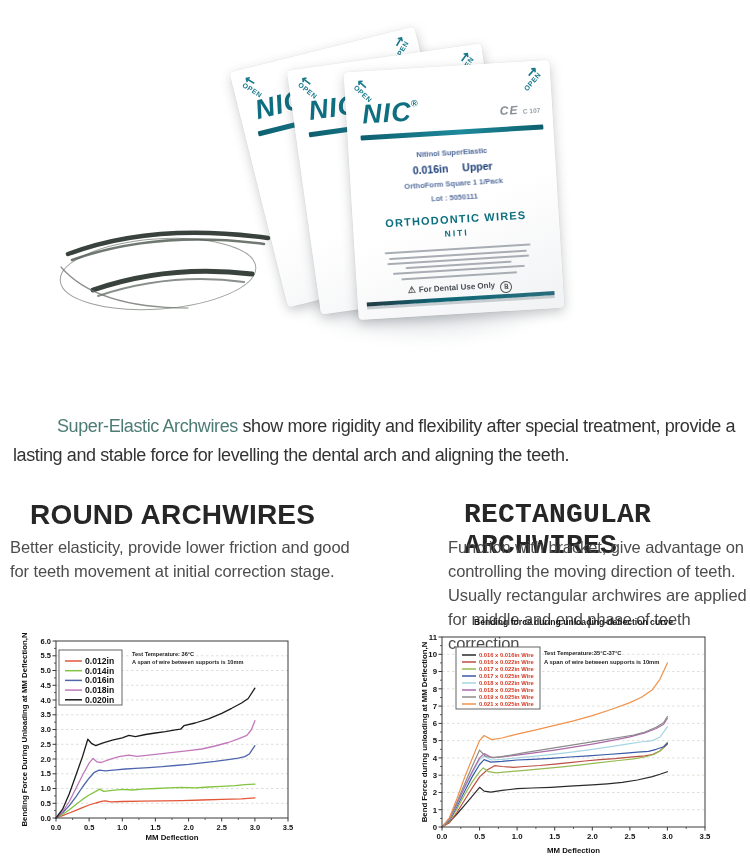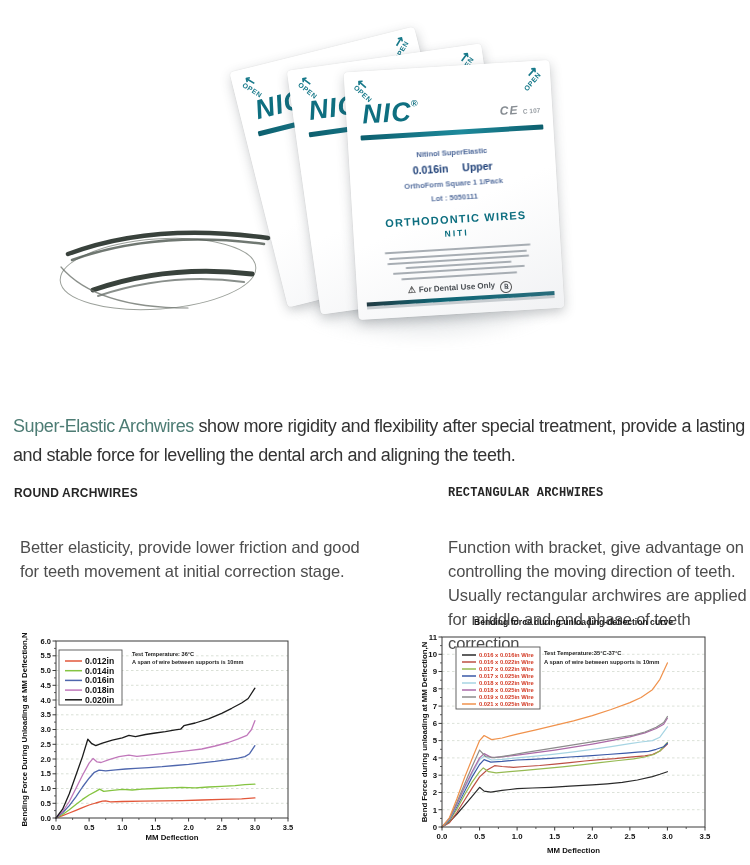--- a/index.html
+++ b/index.html
@@ -50,26 +50,26 @@
     font-size:8px;font-weight:bold;color:#4a4f54;}
   .warn-tri{font-size:9px;margin-right:3px;color:#555;}
   .rx{display:inline-block;width:10px;height:10px;border:1px solid #555;border-radius:50%;
     font-size:7px;line-height:10px;margin-left:5px;vertical-align:-2px;text-align:center;}
   .bottom-bar{position:absolute;bottom:13px;left:9px;right:9px;height:4px;
     background:linear-gradient(90deg,#233c44,#0e6575 40%,#2a6d7c);
     box-shadow:0 3px 0 #c7ccd0;}
   
   .intro{position:absolute;left:13px;top:394px;width:740px;
     font-size:18px;line-height:28.5px;color:#333;letter-spacing:-0.4px;}
-  .intro .hl{color:#4d7c74;}
+  .intro .hl{color:#4d7c74;margin-left:44px;}
   
-  .col-head{position:absolute;top:476px;font-size:12px;font-weight:bold;color:#262626;letter-spacing:.2px;}
+  .col-head{position:absolute;top:476px;font-size:28px;font-weight:bold;color:#262626;letter-spacing:.2px;margin-left:16px;}
   .col-head.left{left:14px;} .col-head.right{left:448px;font-family:Liberation Mono, monospace;}
   .col-body{position:absolute;top:518px;font-size:16.5px;line-height:24px;color:#4d4d4d;letter-spacing:-0.1px;}
-  .col-body.left{left:20px;width:350px;}
+  .col-body.left{left:10px;width:350px;}
   .col-body.right{left:448px;width:302px;}
   
   .chart{position:absolute;margin:0;padding:0;}
   #chart-round{left:18px;top:622px;width:380px;height:243px;}
   #chart-rect{left:420px;top:614px;width:330px;height:251px;}
   .chart svg{display:block;font-family:"Liberation Sans",sans-serif;}
 </style>
 </head>
 <body>
 

